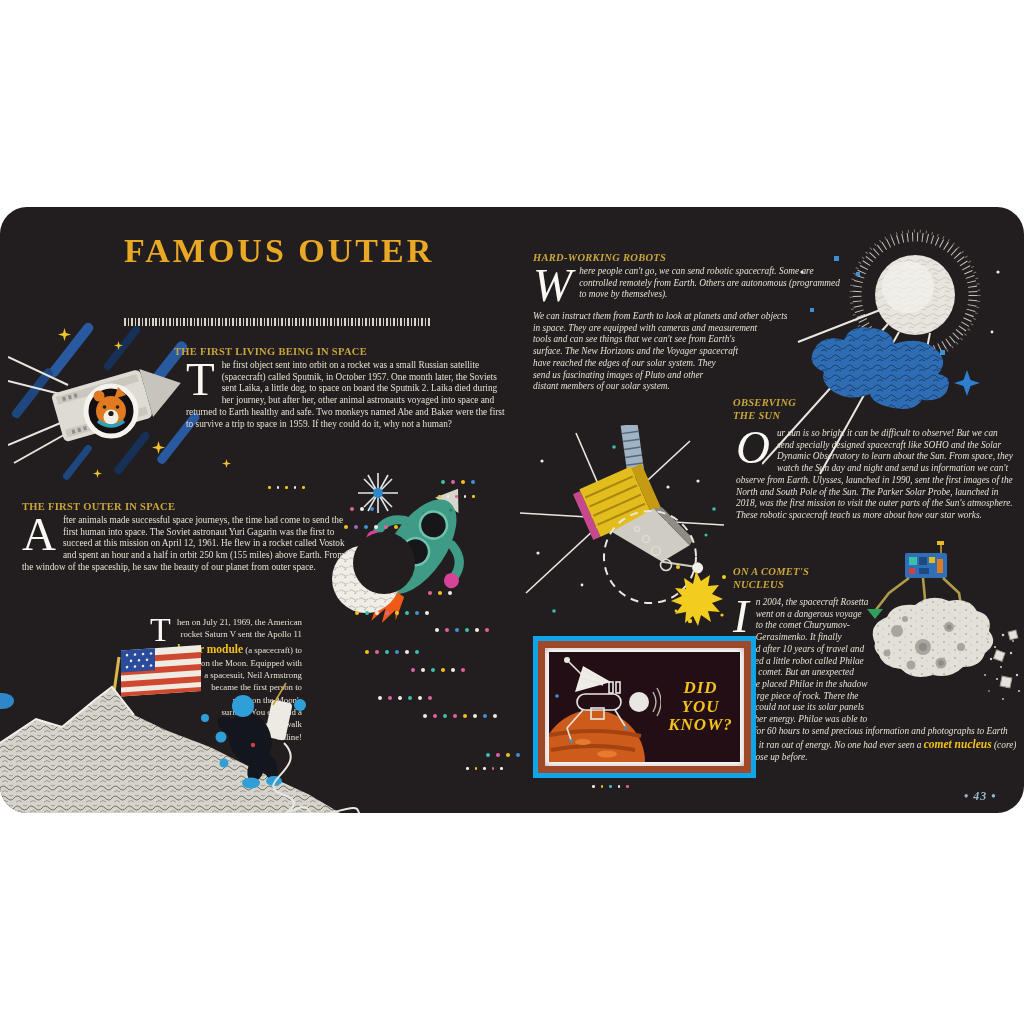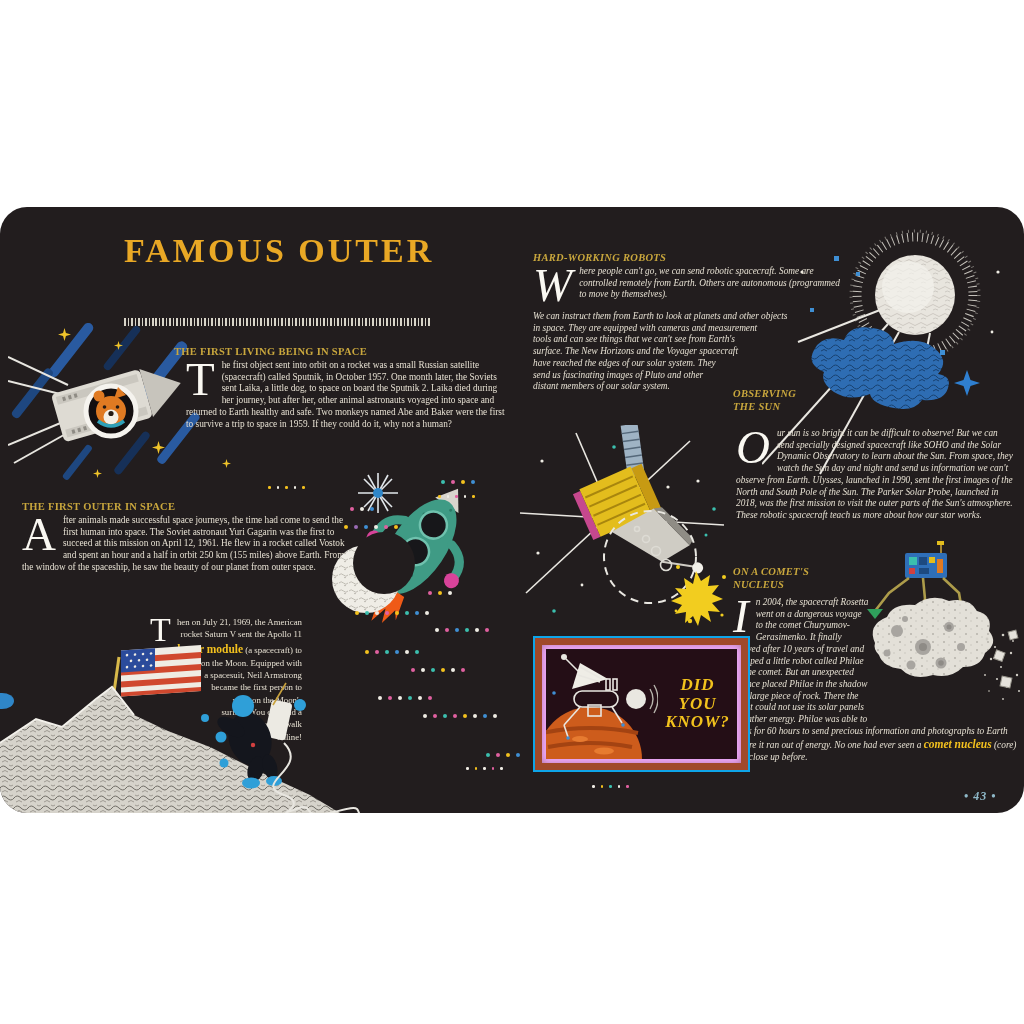--- a/index.html
+++ b/index.html
@@ -45,22 +45,22 @@
   .dots.tiny i{width:2.5px;height:2.5px;}
   .c-pink{background:#e060a0;} .c-teal{background:#3bbfae;} .c-gold{background:#f3c11e;}
   .c-blue{background:#3f8fd4;} .c-white{background:#efece4;} .c-purple{background:#9b6bb5;}
   .star4{
     width:13px;height:13px;background:#f0c42a;
     clip-path:polygon(50% 0,61% 39%,100% 50%,61% 61%,50% 100%,39% 61%,0 50%,39% 39%);
   }
   .star4.sm{width:9px;height:9px;}
   
   .dyk{
-    background:#f0abfc;
-    border:2px solid #0ea5e9;
+    background:#ffffff;
+    border:5px solid #0ea5e9;
     box-shadow:inset 0 0 0 7px #a0492a, inset 0 0 14px #3a1206;
   }
   .dyk-inner{
     position:absolute;left:11px;top:11px;right:11px;bottom:11px;
     background:#240e16;display:flex;align-items:stretch;
   }
   .dyk-text{
     color:#f2c21d;font-weight:bold;font-size:17px;line-height:1.1;
     letter-spacing:1px;text-align:center;align-self:center;width:86px;
   }
@@ -446,21 +446,21 @@
         <circle cx="180" cy="56" r="1.6" fill="#efece4"></circle>
           <circle cx="196" cy="84" r="1.8" fill="#3bbfae"></circle>
         <circle cx="20" cy="128" r="1.6" fill="#efece4"></circle>
           <circle cx="36" cy="186" r="1.8" fill="#3bbfae"></circle>
         <circle cx="64" cy="160" r="1.4" fill="#efece4"></circle>
           <circle cx="150" cy="62" r="1.6" fill="#efece4"></circle>
         <circle cx="188" cy="110" r="1.5" fill="#3bbfae"></circle>
       </g>
     </svg>
 
-    <div class="abs sec-head" style="left:221px;top:180px;">
+    <div class="abs sec-head" style="left:221px;top:189px;">
       <div>OBSERVING</div>
       <div>THE SUN</div>
     </div>
     <div class="abs body-text" style="left:224px;top:221px;width:278px;">
       <span class="dropcap">O</span><span>ur sun is so bright it can be difficult to observe! But we can send specially designed spacecraft like SOHO and the Solar Dynamic Observatory to learn about the Sun. From space, they watch the Sun day and night and send us information we can't observe from Earth. Ulysses, launched in 1990, sent the first images of the North and South Pole of the Sun. The Parker Solar Probe, launched in 2018, was the first mission to visit the outer parts of the Sun's atmosphere. These robotic spacecraft teach us more about how our star works.</span>
     </div>
 
     <svg class="abs" style="left:341px;top:328px;" width="171" height="172" viewBox="0 0 171 172">
       <defs>
         <pattern id="comettex" width="11" height="8" patternUnits="userSpaceOnUse">

